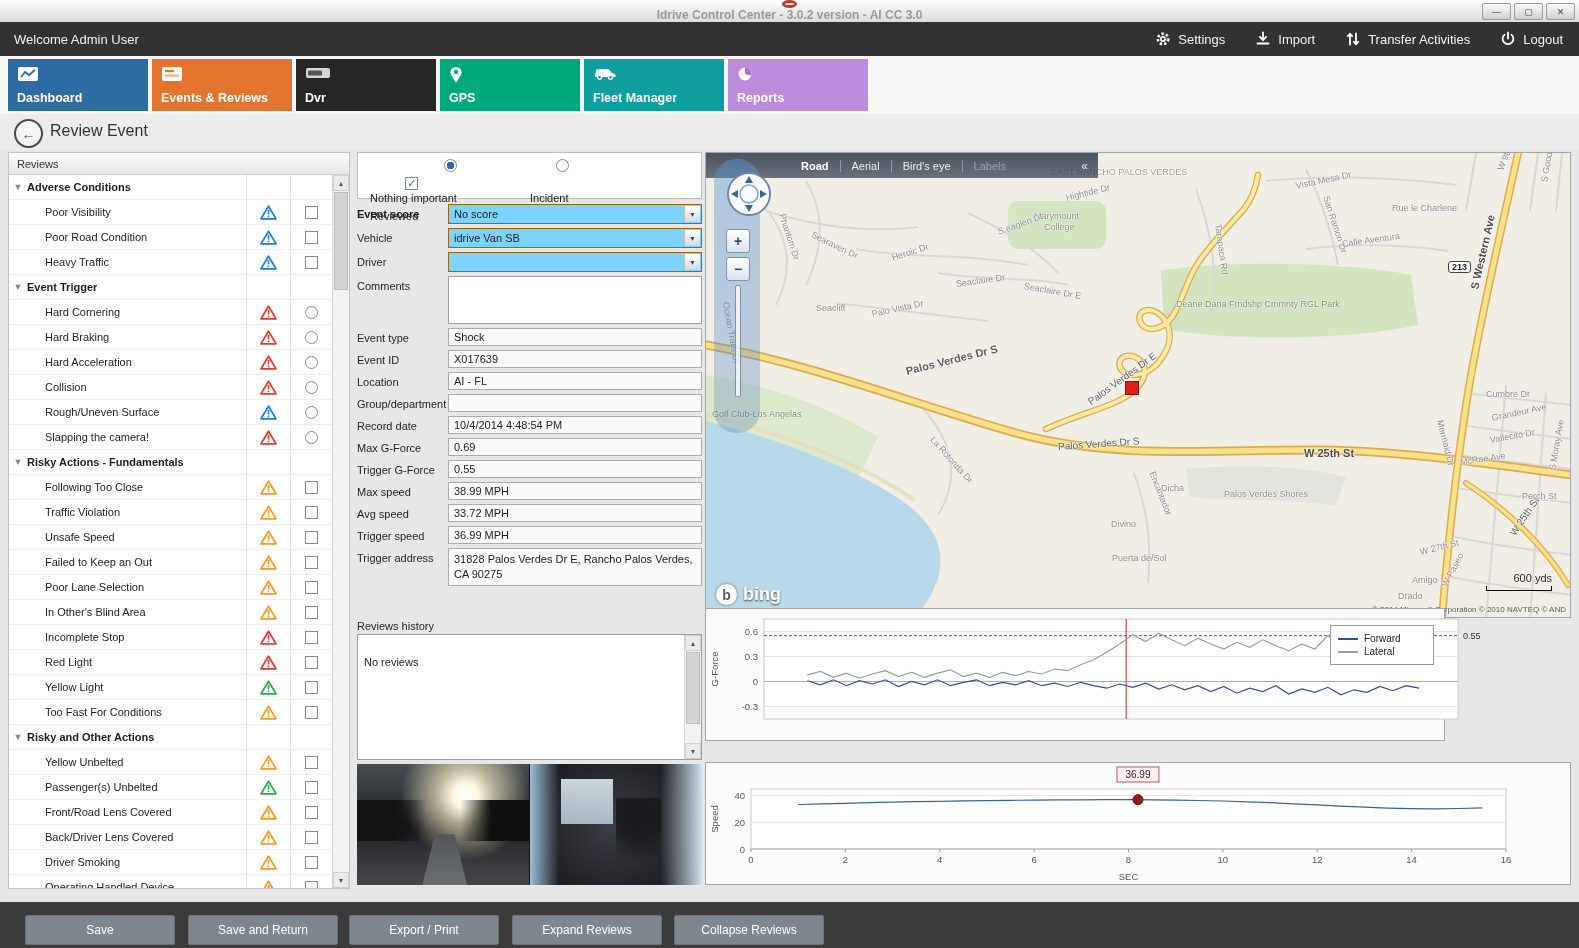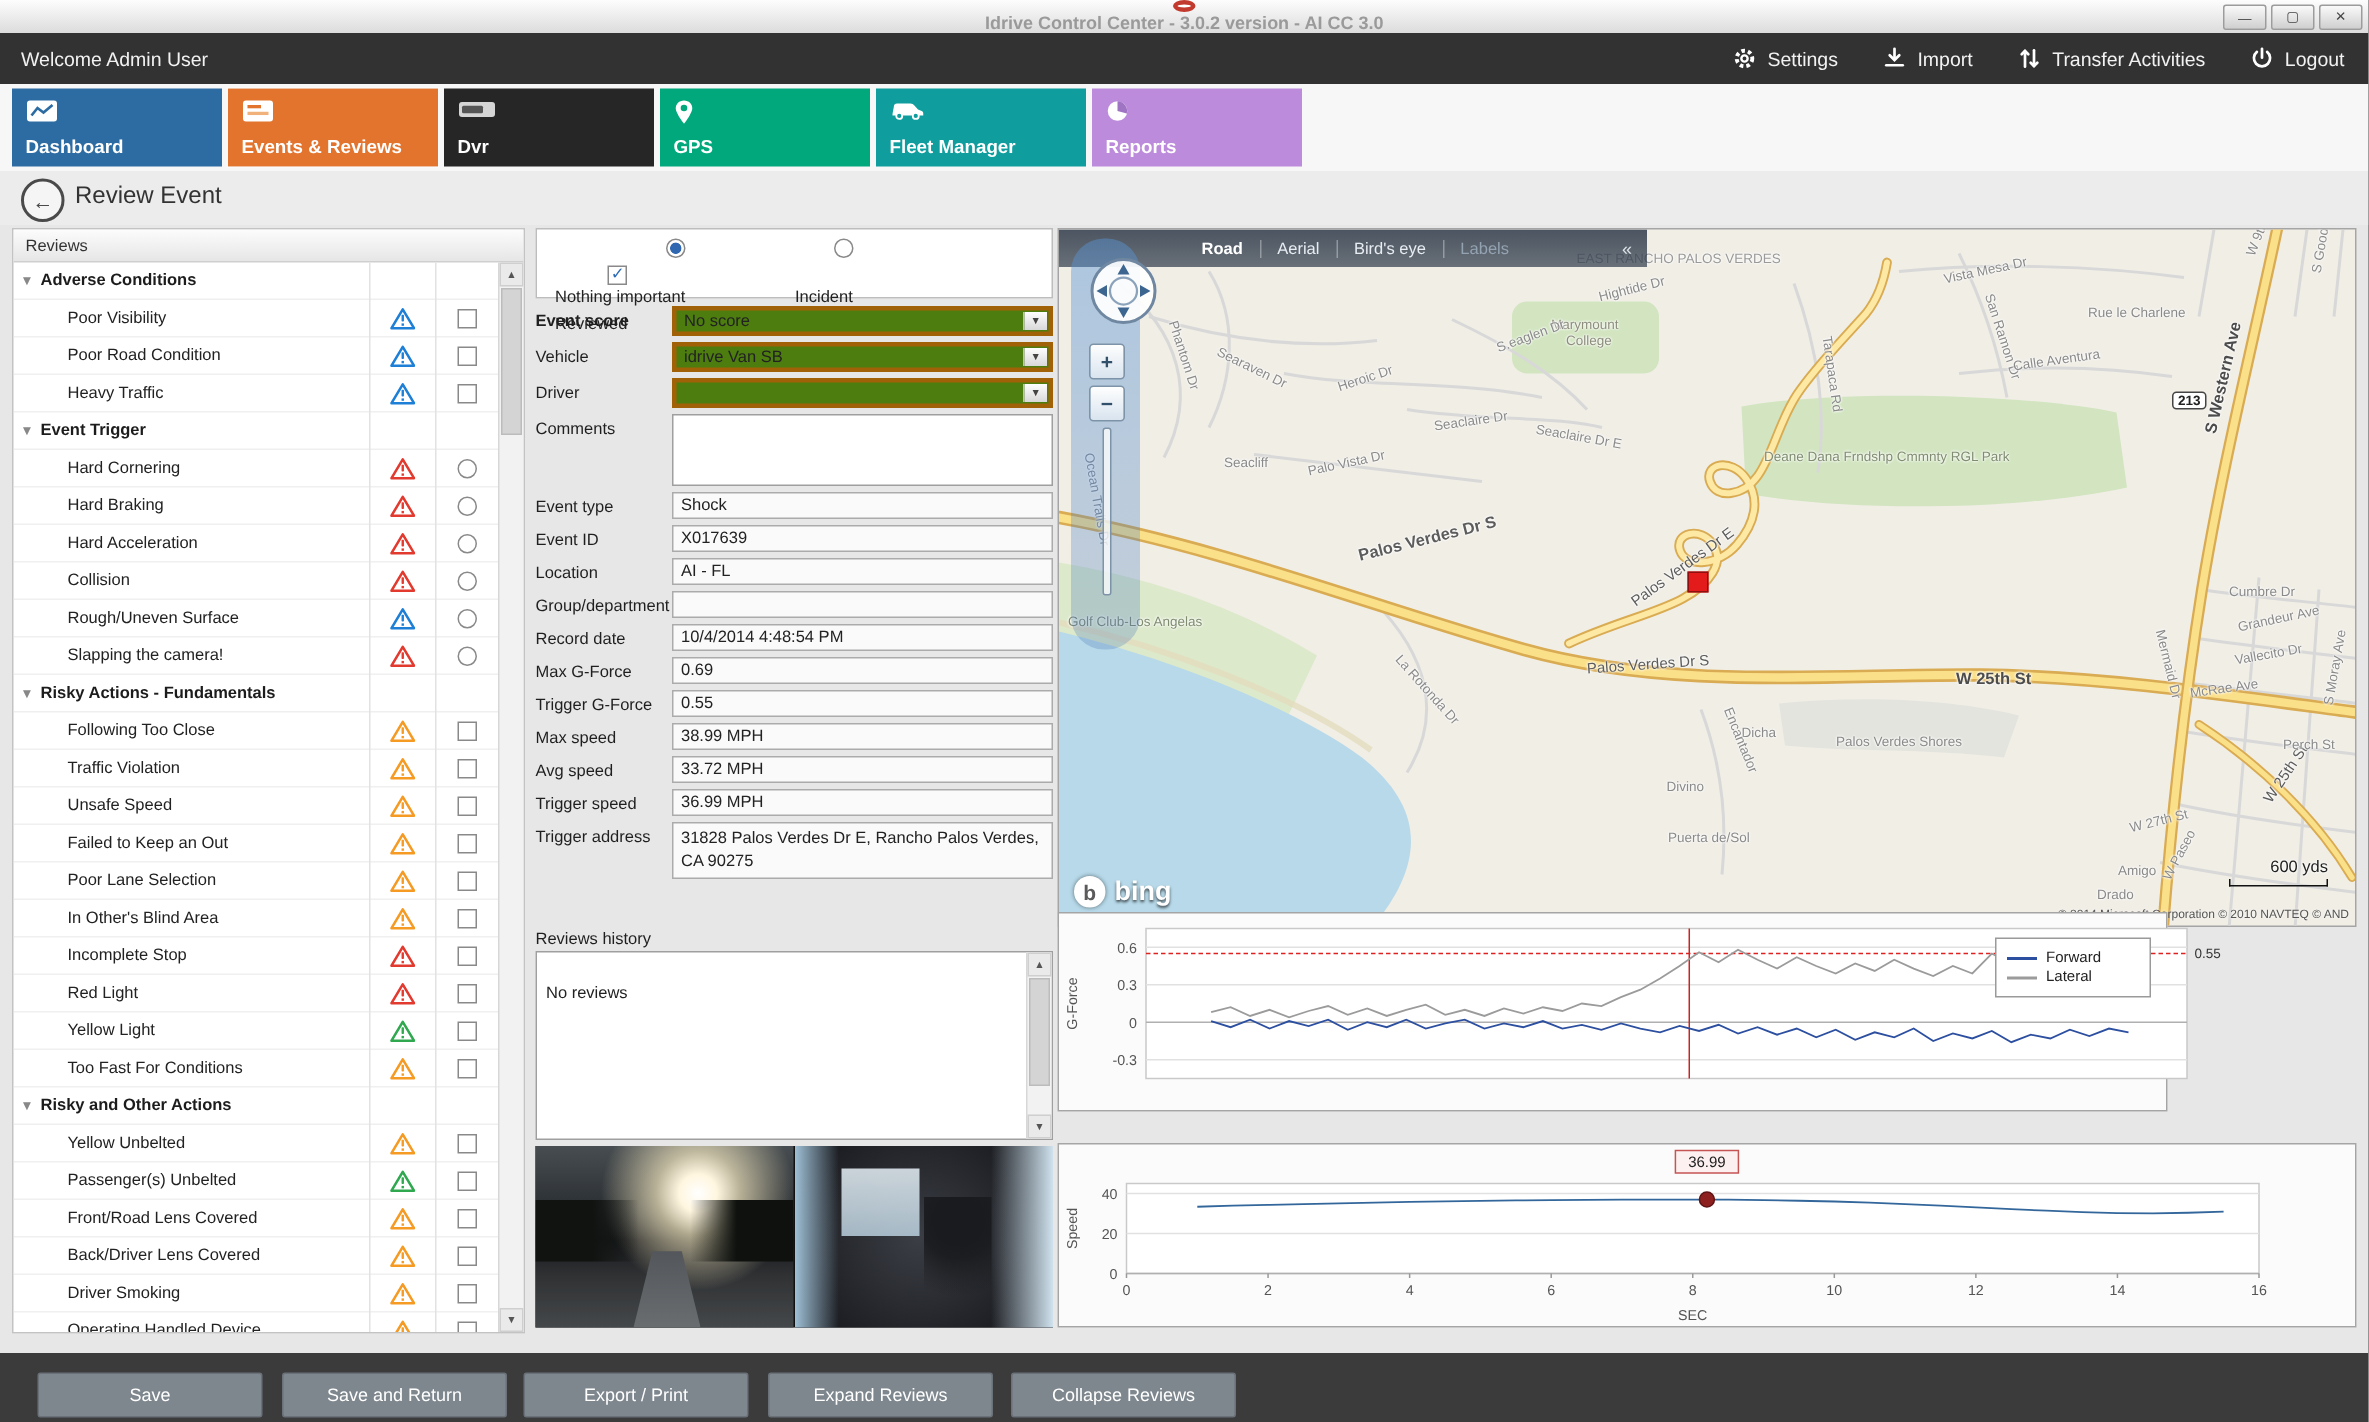--- a/index.html
+++ b/index.html
@@ -64,21 +64,21 @@
   .vscroll .thumb{position:absolute;left:1px;right:1px;top:17px;height:96px;background:#d4d4d4;border:1px solid #bcbcbc;}
 
   
   .statusbox{position:absolute;left:357px;top:152px;width:345px;height:47px;background:#fff;
     border:1px solid #bdbdbd;box-sizing:border-box;}
   .statusrow{position:absolute;display:flex;align-items:flex-end;gap:20px;font-size:11px;color:#222;flex-direction:column;}
   .formarea{position:absolute;left:357px;top:204px;width:345px;}
   .formrow{display:flex;margin-bottom:4px;}
   .formrow .flabel{width:91px;font-size:11px;color:#1f1f1f;padding-top:4px;flex-shrink:0;}
   .formrow .fctrl{flex:1;}
-  .selectbox{position:relative;height:20px;background:#4d7c0f;border:3px solid #a16207;box-sizing:border-box;
+  .selectbox{position:relative;height:20px;background:#7dd3fc;border:1px solid #a16207;box-sizing:border-box;
     font-size:11px;display:flex;align-items:center;padding:0 20px 0 5px;color:#222;}
   .selectbox .arr{position:absolute;right:1px;top:1px;bottom:1px;width:15px;
     background:linear-gradient(#fefefe,#d8d8d8);border-left:1px solid #c0c0c0;
     display:flex;align-items:center;justify-content:center;font-size:7px;color:#444;}
   .textfield{height:18px;background:#fafafa;border:1px solid #ababab;box-sizing:border-box;
     font-size:11px;display:flex;align-items:center;padding:0 5px;color:#222;}
   .textmulti{height:38px;background:#fafafa;border:1px solid #ababab;box-sizing:border-box;
     font-size:11px;padding:3px 5px;color:#222;line-height:15px;}
   .textareabox{height:48px;background:#fff;border:1px solid #9f9f9f;box-sizing:border-box;position:relative;}
   .histlabel{position:absolute;left:357px;top:620px;font-size:11px;color:#1f1f1f;}

